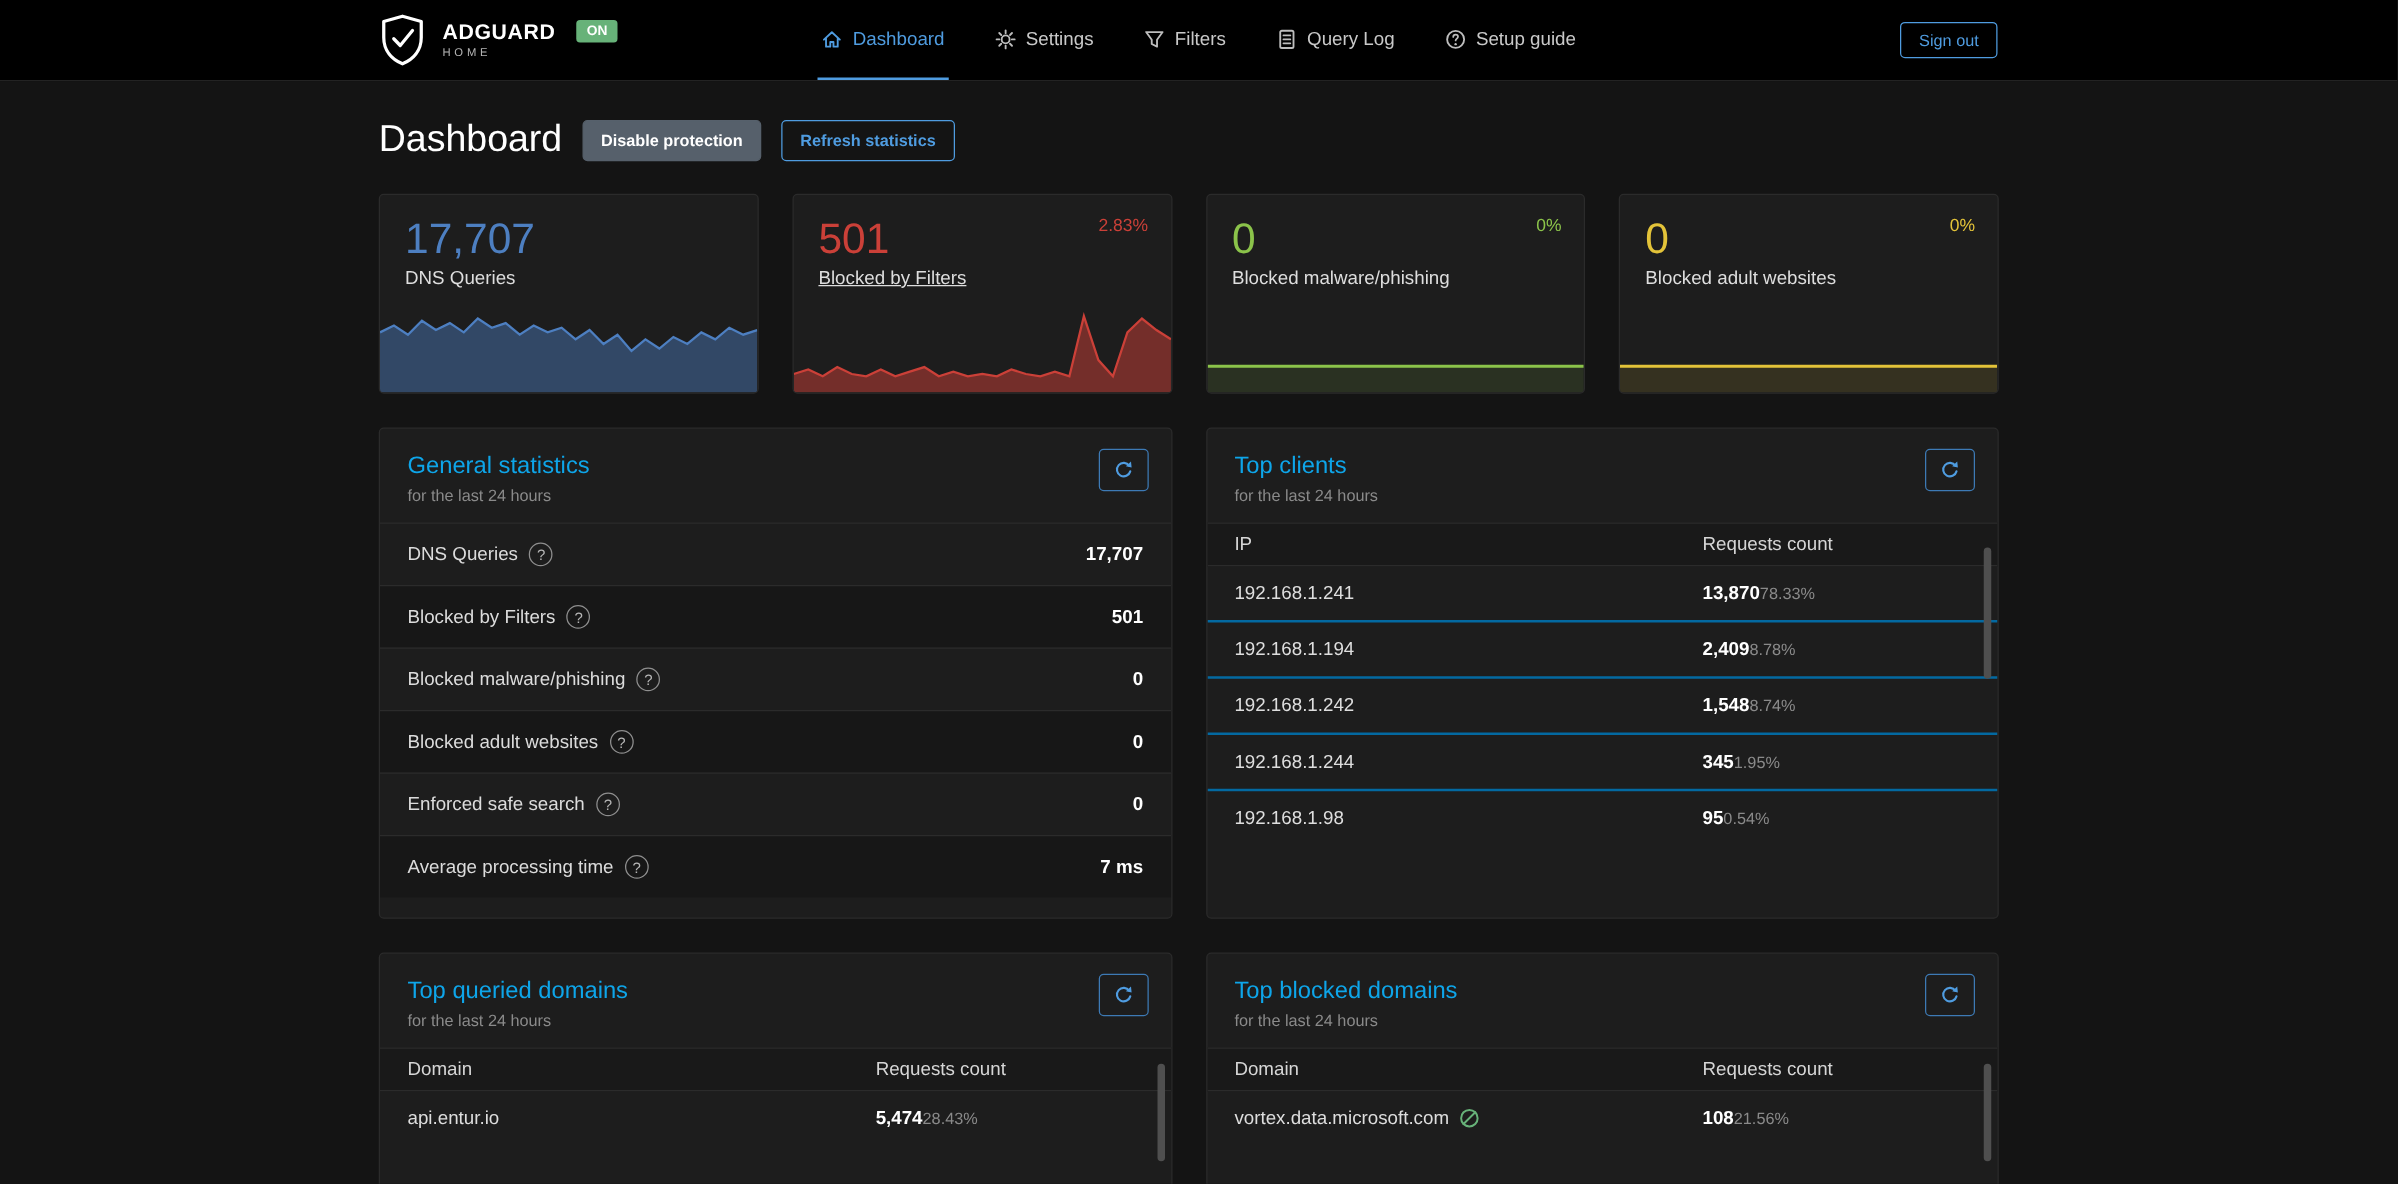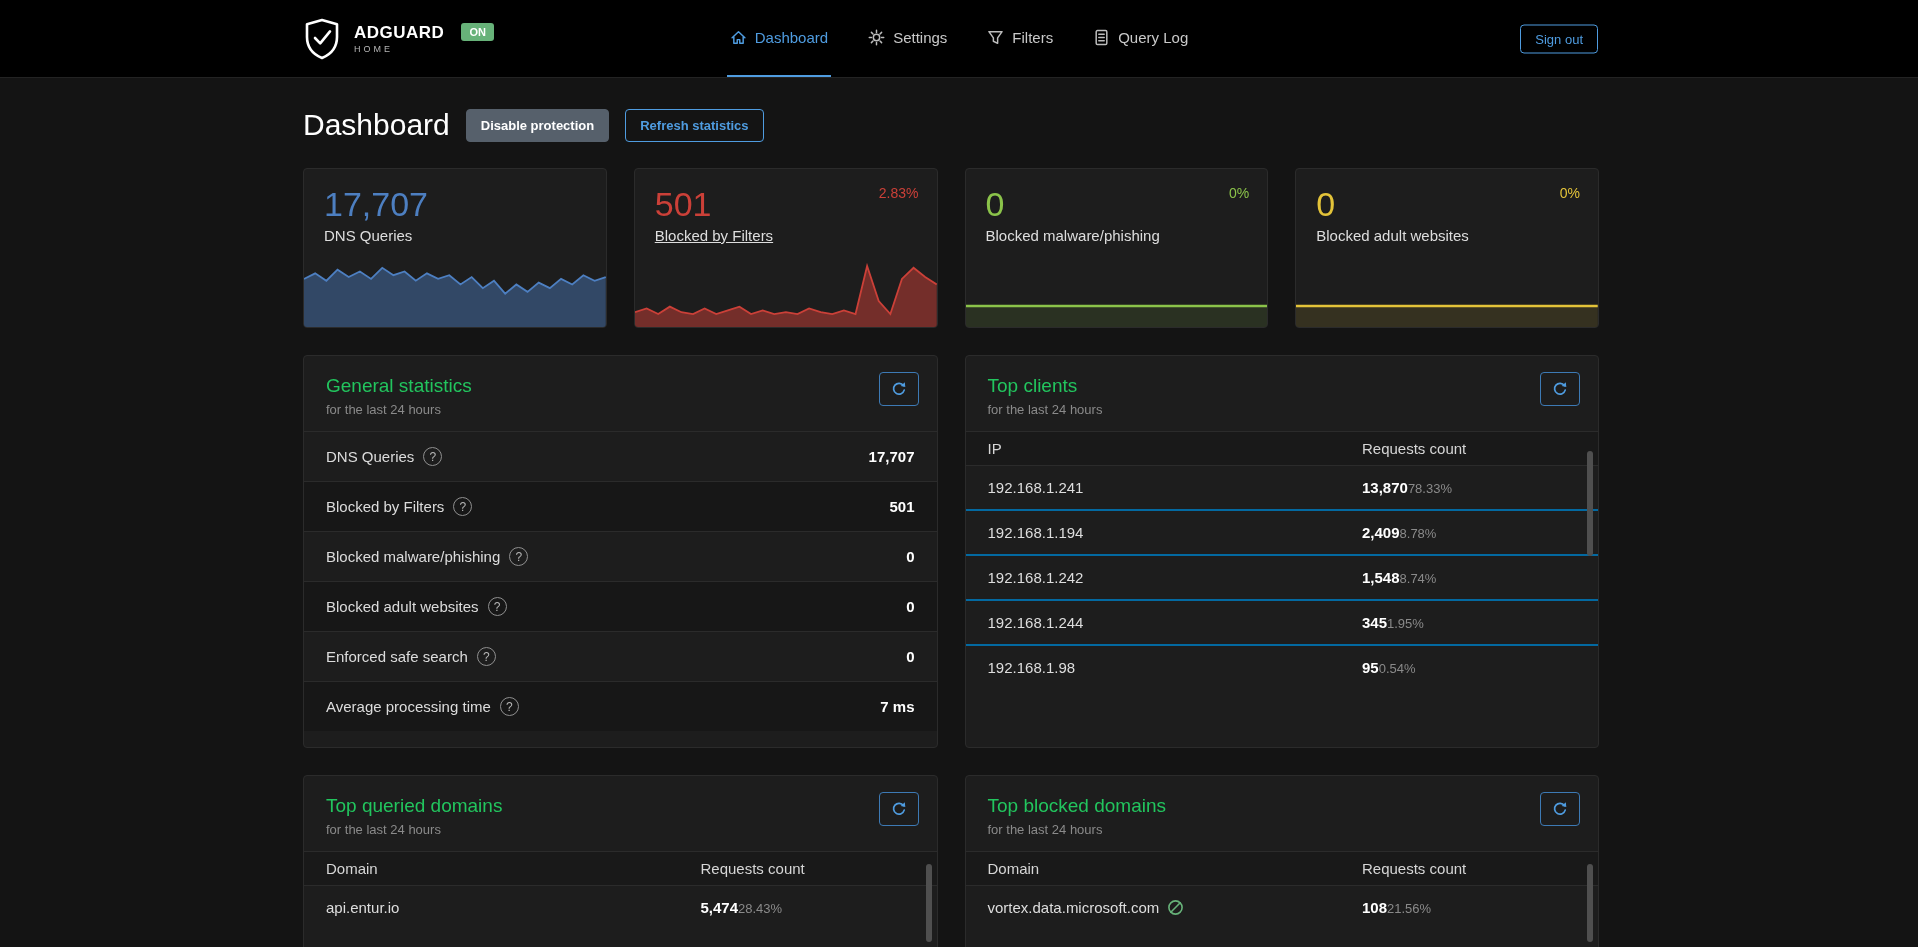--- a/index.html
+++ b/index.html
@@ -9,21 +9,21 @@
   }
   *{box-sizing:border-box;}
   html,body{margin:0;padding:0;}
   body{
     width:1918px;height:947px;overflow:hidden;
     background:var(--bg);color:var(--text);
     font-family:"Liberation Sans",sans-serif;
   }
   
   header{
-    position:relative;height:78px;background:var(--header-bg);
+    position:relative;height:65px;background:var(--header-bg);
     border-bottom:1px solid #232323;
     display:flex;align-items:stretch;justify-content:center;
   }
   .brand{position:absolute;left:303px;top:0;height:100%;display:flex;align-items:center;gap:13px;cursor:pointer;}
   .logo-svg{width:38px;height:42px;}
   .brand-text{display:flex;flex-direction:column;justify-content:center;}
   .brand-name{font-size:17px;font-weight:bold;color:#ffffff;letter-spacing:.5px;line-height:17px;}
   .brand-sub{font-size:9px;color:#b5b5b5;letter-spacing:3px;line-height:10px;margin-top:3px;}
   .on-badge{
     align-self:center;margin-left:4px;margin-bottom:14px;
@@ -72,21 +72,21 @@
   .spark-chart svg{width:100%;height:100%;display:block;}
   
   .panel-grid{display:grid;grid-template-columns:1fr 1fr;gap:27px;margin-bottom:27px;}
   .panel{
     position:relative;background:var(--card);border:1px solid var(--border);
     border-radius:4px;overflow:hidden;
   }
   .panel.mid{height:393px;}
   .panel.bottom{height:300px;}
   .panel-head{padding:18px 22px 14px 22px;}
-  .panel-title{font-size:19px;color:#22c55e;line-height:23px;}
+  .panel-title{font-size:19px;color:#0ea5e9;line-height:23px;}
   .panel-sub{font-size:13px;color:var(--muted);margin-top:5px;}
   .refresh-btn{
     position:absolute;top:16px;right:18px;width:40px;height:34px;
     background:transparent;border:1px solid #3d7ab5;border-radius:4px;
     color:var(--accent);cursor:pointer;display:flex;align-items:center;justify-content:center;
   }
   .refresh-btn svg{width:16px;height:16px;}
   
   .stats-row{
     display:flex;align-items:center;justify-content:space-between;
@@ -167,20 +167,30 @@
     </a>
     <a class="nav-item">
       <span class="nav-icon">
         <svg viewBox="0 0 16 16">
             <rect x="3" y="1.5" width="10" height="13" rx="1.2" fill="none" stroke="currentColor" stroke-width="1.4"></rect>
           <path d="M5.4 5h5.2 M5.4 8h5.2 M5.4 11h5.2" stroke="currentColor" stroke-width="1.3" stroke-linecap="round"></path>
           </svg>
       </span>
       <span>Query Log</span>
     </a>
+    <a class="nav-item">
+      <span class="nav-icon">
+        <svg viewBox="0 0 16 16">
+            <circle cx="8" cy="8" r="6.4" fill="none" stroke="currentColor" stroke-width="1.4"></circle>
+          <path d="M6.2 6.2c0-1 .8-1.8 1.8-1.8s1.8.7 1.8 1.7c0 1.2-1.8 1.4-1.8 2.7" fill="none" stroke="currentColor" stroke-width="1.3" stroke-linecap="round"></path>
+          <circle cx="8" cy="11.6" r="0.9" fill="currentColor"></circle>
+          </svg>
+      </span>
+      <span>Setup guide</span>
+    </a>
   </nav>
 
   <button class="signout-btn">Sign out</button>
 </header>
 
 <main>
   <div class="page-head">
     <h1>Dashboard</h1>
     <button class="btn btn-gray">Disable protection</button>
     <button class="btn btn-outline">Refresh statistics</button>

